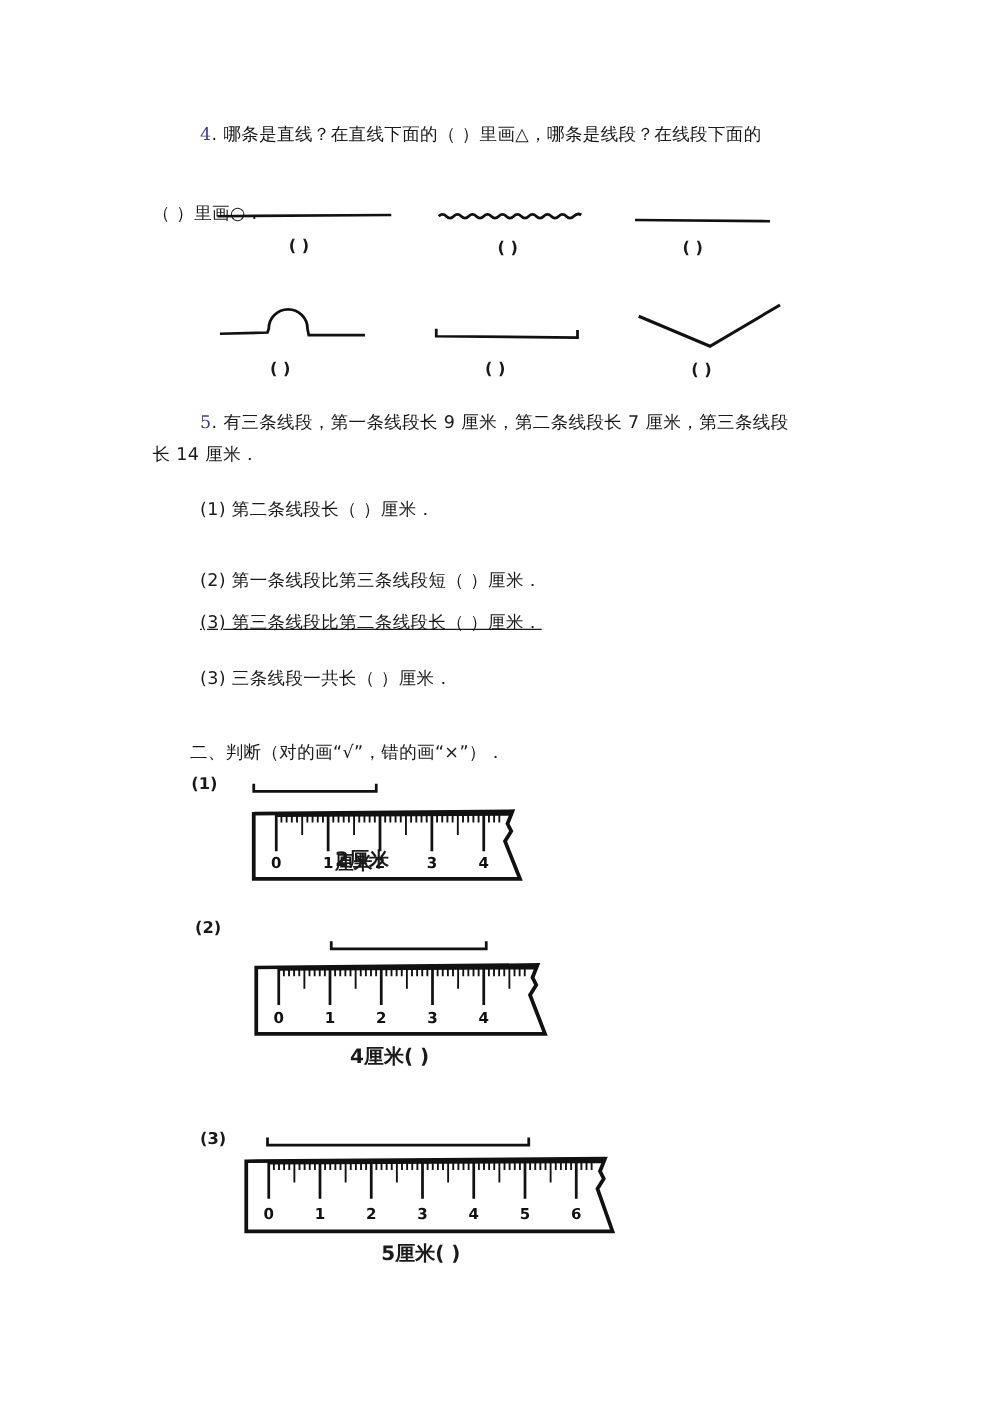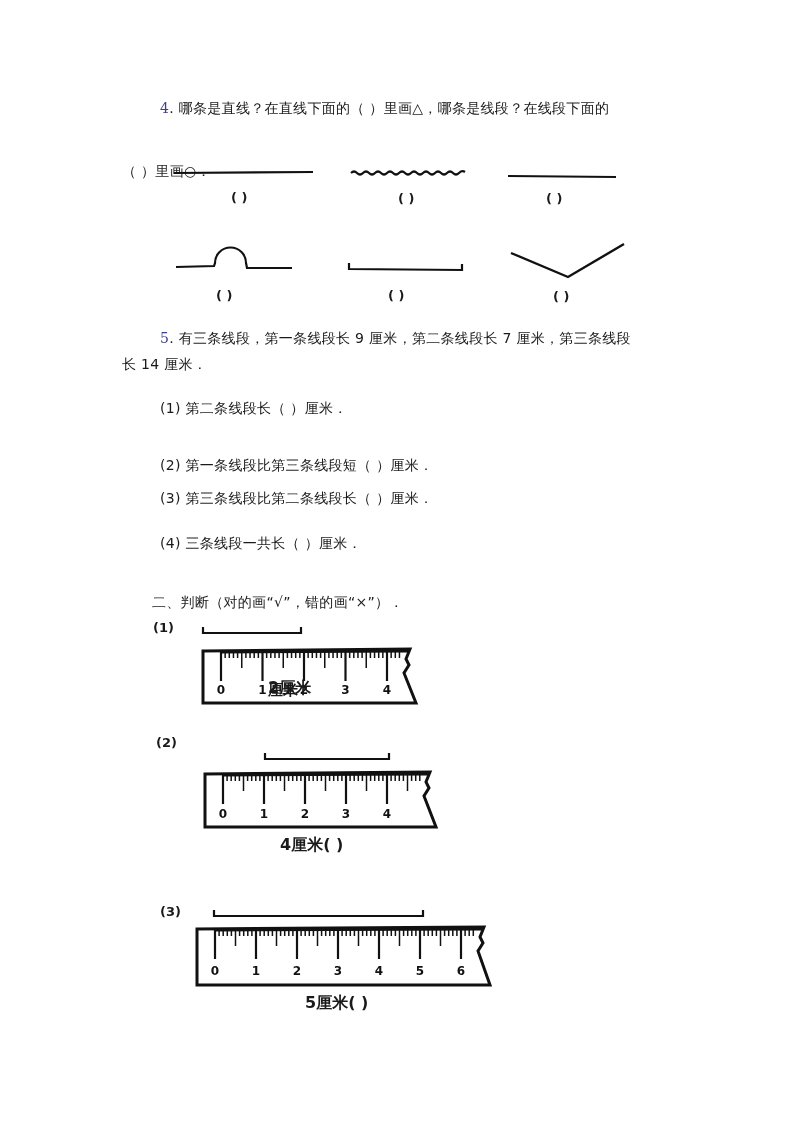--- a/index.html
+++ b/index.html
@@ -38,22 +38,22 @@
 <div class="abs paren" style="left:388px; top:288px;">(   )</div>
 <div class="abs paren" style="left:553px; top:289px;">(   )</div>
 
 <div class="abs txt" style="left:160px; top:329px;text-align:center;">
   <span class="num-blue">5</span><span>. 有三条线段，第一条线段长 9 厘米，第二条线段长 7 厘米，第三条线段</span>
 </div>
 <div class="abs txt" style="left:122px; top:355px;">长 14 厘米．</div>
 
 <div class="abs txt" style="left:160px; top:399px;">(1) 第二条线段长（          ）厘米．</div>
 <div class="abs txt" style="left:160px; top:456px;text-align:right;">(2) 第一条线段比第三条线段短（          ）厘米．</div>
-<div class="abs txt" style="left:160px; top:489px;">(3) 第三条线段比第二条线段长（          ）厘米．</div>
-<div class="abs txt" style="left:160px; top:534px;">(4) 三条线段一共长（          ）厘米．</div>
+<div class="abs txt" style="left:160px; top:489px;text-decoration:underline;">(3) 第三条线段比第二条线段长（          ）厘米．</div>
+<div class="abs txt" style="left:160px; top:534px;">(3) 三条线段一共长（          ）厘米．</div>
 
 <div class="abs txt" style="left:152px; top:581px;margin-top:12px;">二、判断（对的画“√”，错的画“×”）．</div>
 
 <div class="abs bold" style="left:153px; top:620px; font-size:13px;">(1)</div>
 <svg style="left:0;top:0;" width="793" height="1122" id="ruler1svg">
     <g>
       <path d="M203 651 L410 649 L406 659 L409 665 L404 673 L416 703 L203 703 Z" fill="#fff" stroke="#111" stroke-width="3"></path>
       <line x1="221" y1="651" x2="221" y2="681" stroke="#111" stroke-width="2.2"></line>
       <line x1="225.15" y1="651" x2="225.15" y2="658" stroke="#111" stroke-width="1.5"></line>
       <line x1="229.3" y1="651" x2="229.3" y2="658" stroke="#111" stroke-width="1.5"></line>

